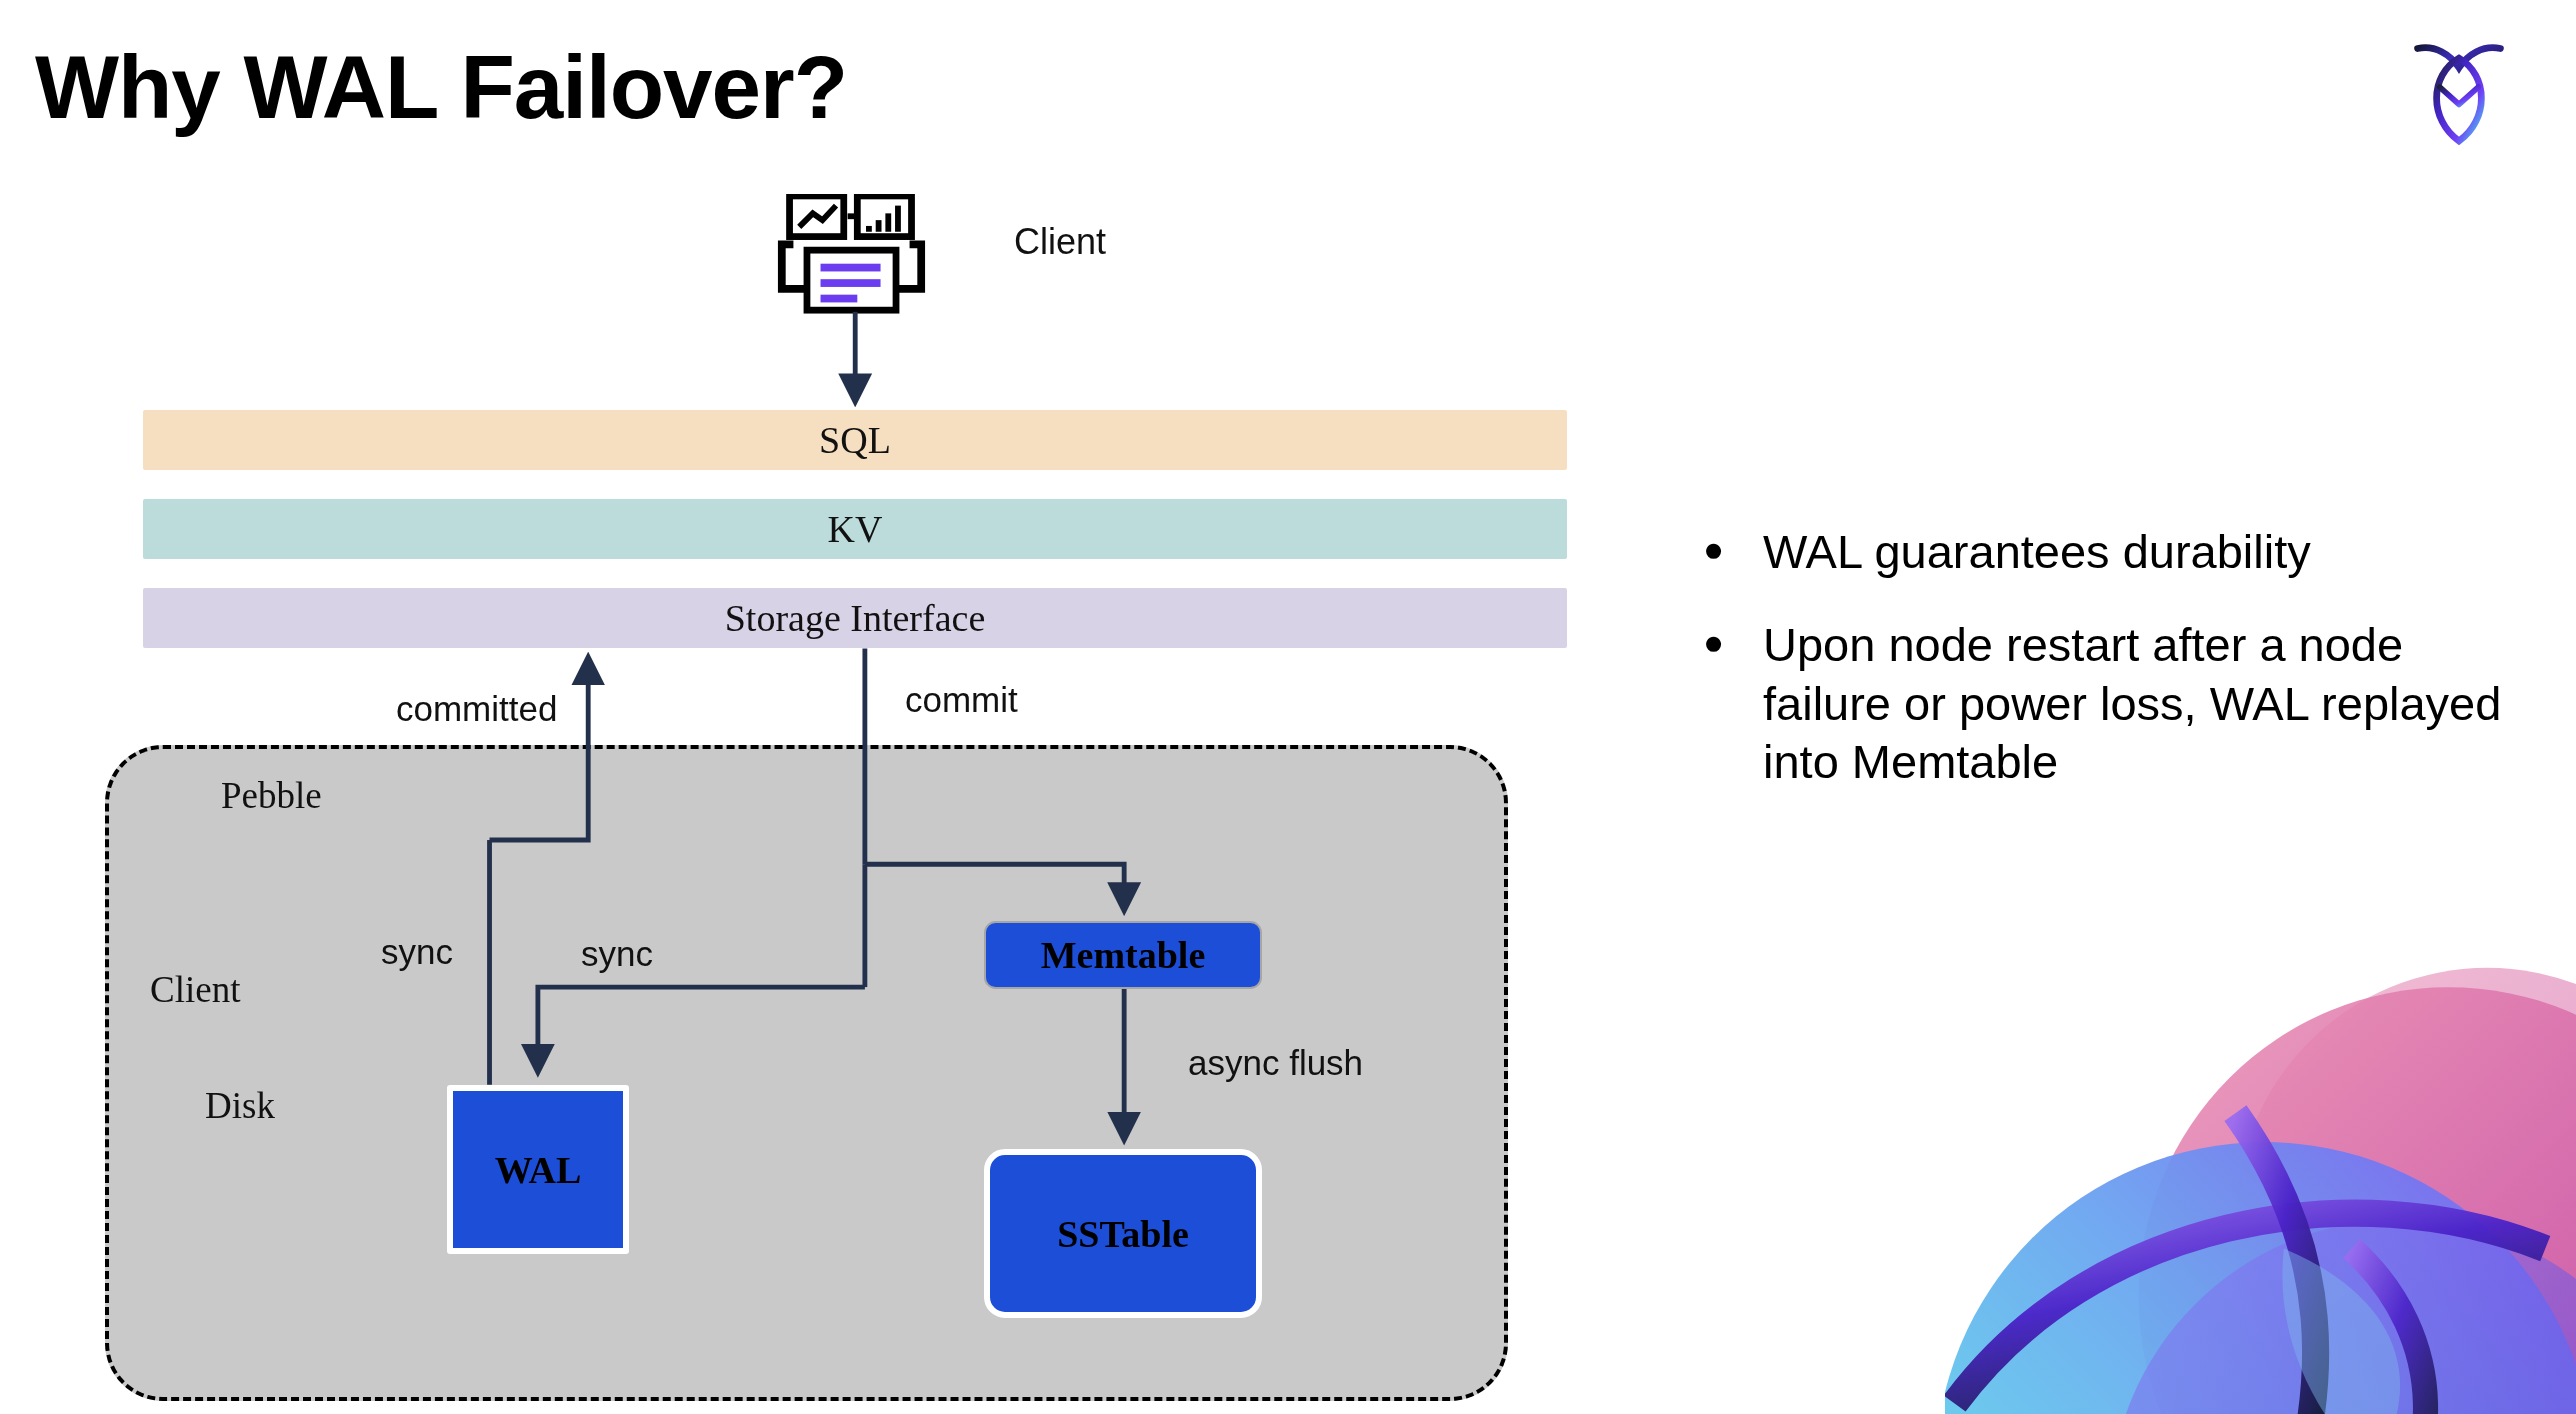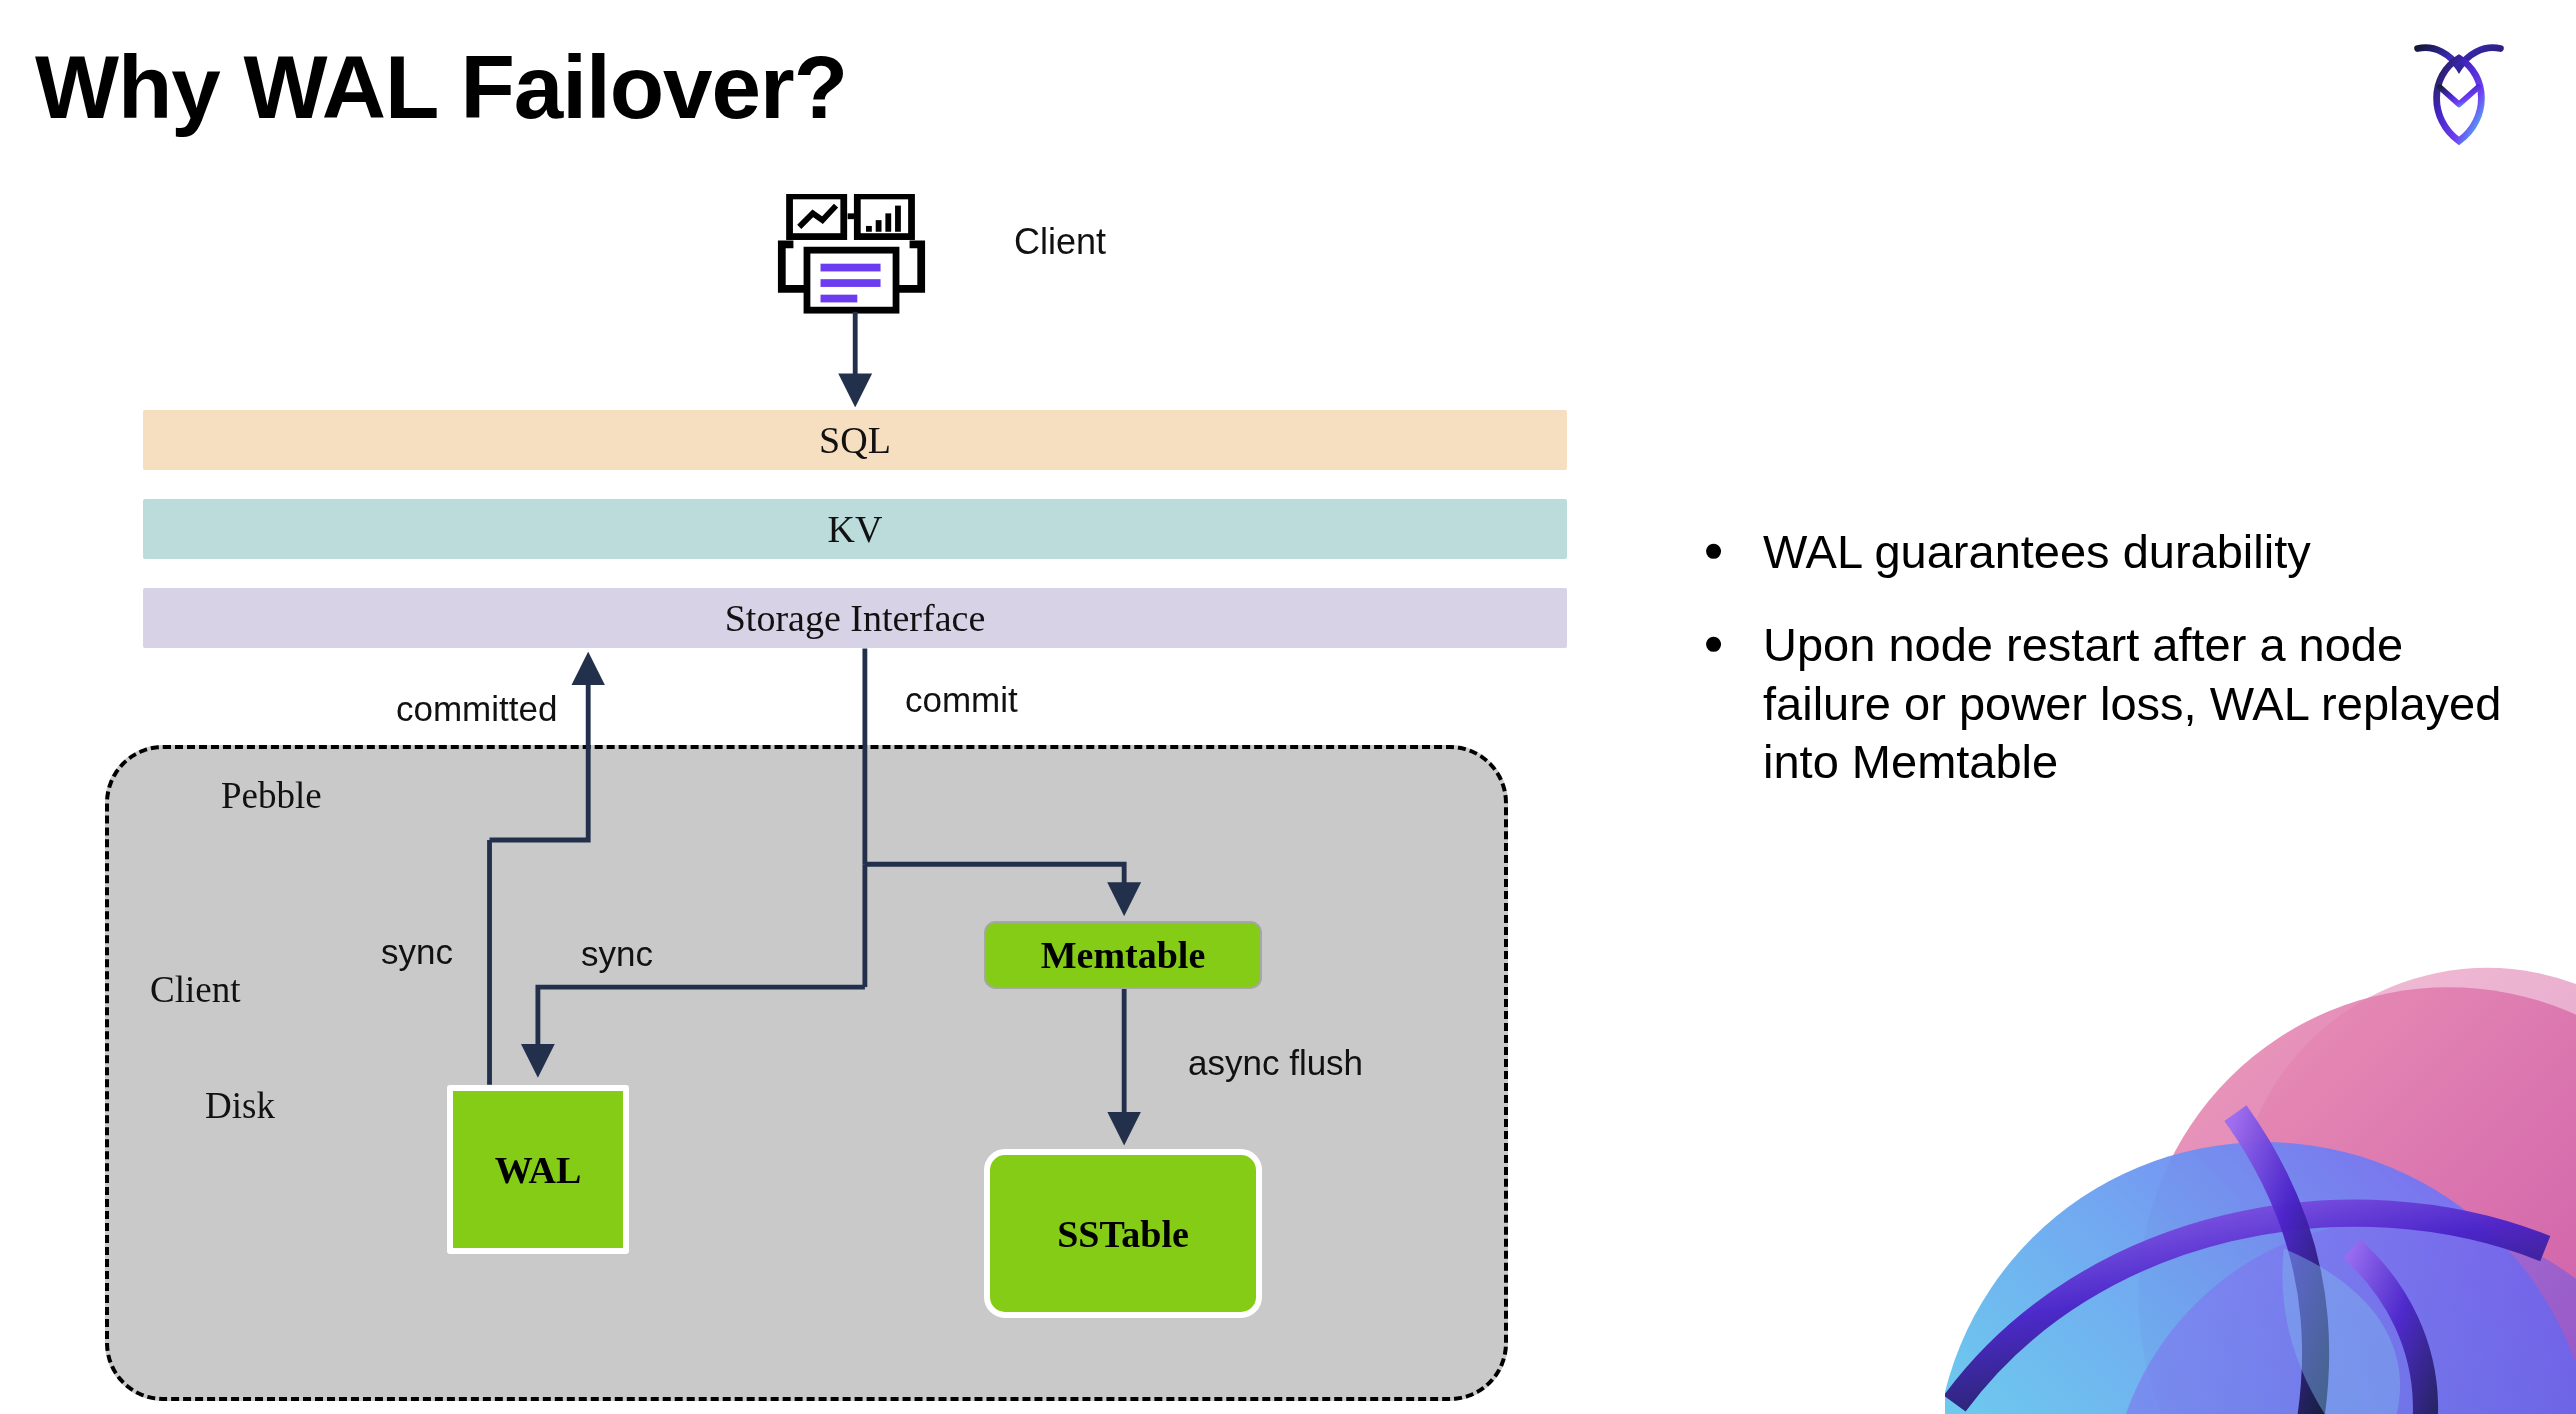--- a/index.html
+++ b/index.html
@@ -125,21 +125,21 @@
     left: 205px;
     top: 1084px;
     font-family: "Liberation Serif", serif;
     font-size: 37px;
     color: #111111;
   }
 
   
   .node-box {
     position: absolute;
-    background: #84cc16;
+    background: #1d4ed8;
     display: flex;
     align-items: center;
     justify-content: center;
     font-family: "Liberation Serif", serif;
     font-weight: bold;
     color: #000000;
     box-sizing: border-box;
   }
   #node-memtable {
     left: 984px; top: 921px;

